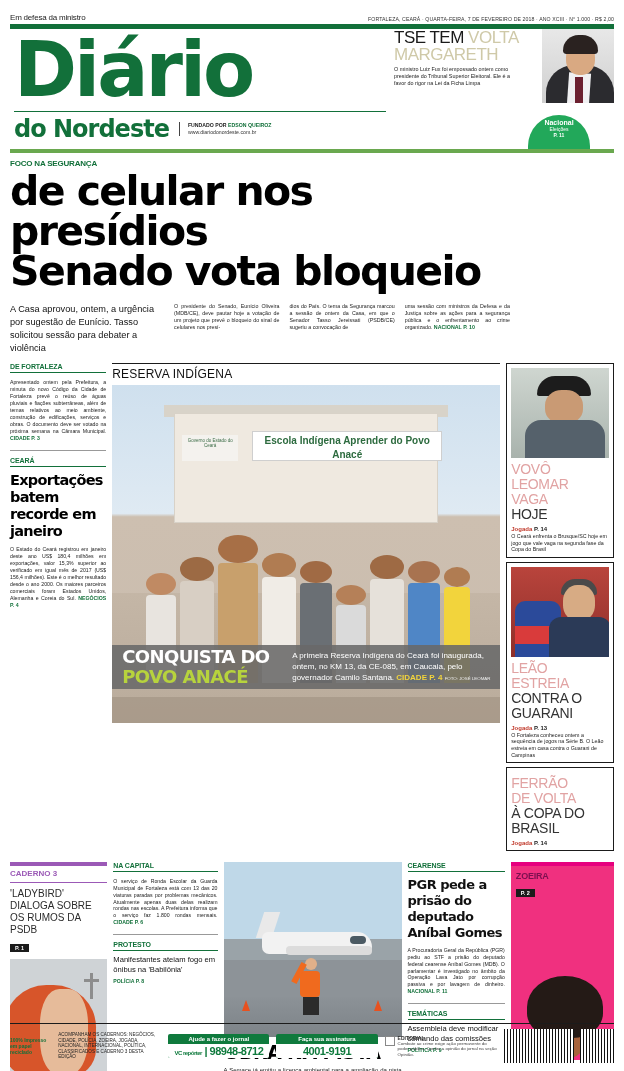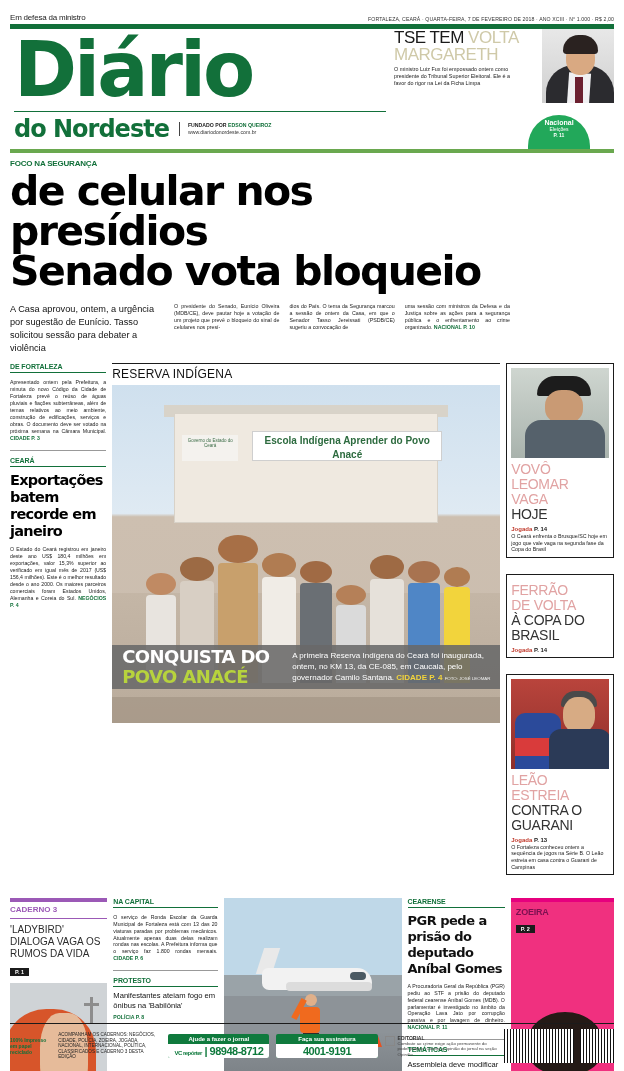--- a/index.html
+++ b/index.html
@@ -112,21 +112,21 @@
   .cap-left { width:180px; padding-left:10px; }
   .cap-l1 { font-family:"DejaVu Sans", sans-serif; font-weight:bold; font-size:18px;
             color:#fff; letter-spacing:-.6px; line-height:20px; }
   .cap-l2 { font-family:"DejaVu Sans", sans-serif; font-weight:bold; font-size:18px;
             color:#b7d33d; letter-spacing:-.6px; line-height:20px; }
   .cap-right { flex:1; font-size:8px; line-height:11px; color:#fff; padding-right:8px; }
   .cap-right b.sec { color:#f2d43c; }
   .cap-credit { font-size:4.4px; color:#eee; }
 
   
-  .railbox { border:1px solid #1b1b1b; padding:4px; margin-bottom:16px; }
+  .railbox { border:1px solid #1b1b1b; padding:4px; margin-bottom:4px; }
   .railphoto { width:100%; height:90px; position:relative; overflow:hidden; }
   .rail-title { font-size:14px; line-height:15px; letter-spacing:-.3px; margin-top:4px; }
   .rail-title .pale { color:#e1a3a3; display:block; }
   .rail-title .solid{ color:#333; display:block; }
   .rail-src { font-size:6px; font-weight:bold; color:#c0392b; margin-top:4px; }
   .rail-src .pg { color:#1b1b1b; }
   .rail-text { font-size:5.3px; line-height:6.6px; color:#222; margin-top:1px; }
 
   
   .cp1 { background:linear-gradient(#cfd6d0,#a9b3ad); }
@@ -398,57 +398,57 @@
           <span class="pale">LEOMAR</span>
           <span class="pale">VAGA</span>
           <span class="solid">HOJE</span>
         </div>
         <div class="rail-src"><span>Jogada</span>
           <span class="pg">P. 14</span></div>
         <div class="rail-text">O Ceará enfrenta o Brusque/SC hoje em jogo que vale vaga na segunda fase da Copa do Brasil</div>
       </div>
 
       <div class="railbox">
+        <div class="railphoto cp2">
+          <div class="kid"></div>
+            <div class="hr"></div>
+            <div class="fc"></div>
+            <div class="bdy"></div>
+        </div>
+        <div class="rail-title">
+          <span class="pale">LEÃO</span>
+          <span class="pale">ESTREIA</span>
+          <span class="solid">CONTRA O</span>
+          <span class="solid">GUARANI</span>
+        </div>
+        <div class="rail-src"><span>Jogada</span>
+          <span class="pg">P. 13</span></div>
+        <div class="rail-text">O Fortaleza conheceu ontem a sequência de jogos na Série B. O Leão estreia em casa contra o Guarani de Campinas</div>
+      </div>
+
+      <div class="railbox">
         <div class="rail-title">
           <span class="pale">FERRÃO</span>
           <span class="pale">DE VOLTA</span>
           <span class="solid">À COPA DO</span>
           <span class="solid">BRASIL</span>
         </div>
         <div class="rail-src"><span>Jogada</span>
           <span class="pg">P. 14</span></div>
       </div>
 
-      <div class="railbox">
-        <div class="railphoto cp2">
-          <div class="kid"></div>
-            <div class="hr"></div>
-            <div class="fc"></div>
-            <div class="bdy"></div>
-        </div>
-        <div class="rail-title">
-          <span class="pale">LEÃO</span>
-          <span class="pale">ESTREIA</span>
-          <span class="solid">CONTRA O</span>
-          <span class="solid">GUARANI</span>
-        </div>
-        <div class="rail-src"><span>Jogada</span>
-          <span class="pg">P. 13</span></div>
-        <div class="rail-text">O Fortaleza conheceu ontem a sequência de jogos na Série B. O Leão estreia em casa contra o Guarani de Campinas</div>
-      </div>
-
     </div>
   </div>
 
   <div class="bottom">
 
     <div class="bcol1">
       <div class="c3bar"></div>
       <div class="c3head">CADERNO 3</div>
-      <div class="c3title">'LADYBIRD' DIALOGA VAGA OS RUMOS DA VIDA</div>
+      <div class="c3title">'LADYBIRD' DIALOGA SOBRE OS RUMOS DA PSDB</div>
       <div class="c3pg">P. 1</div>
       <div class="c3photo">
         <div class="hair"></div>
           <div class="skin"></div>
         <div class="cross"></div>
           <div class="crossb"></div>
       </div>
     </div>
 
     <div class="bcol2">

